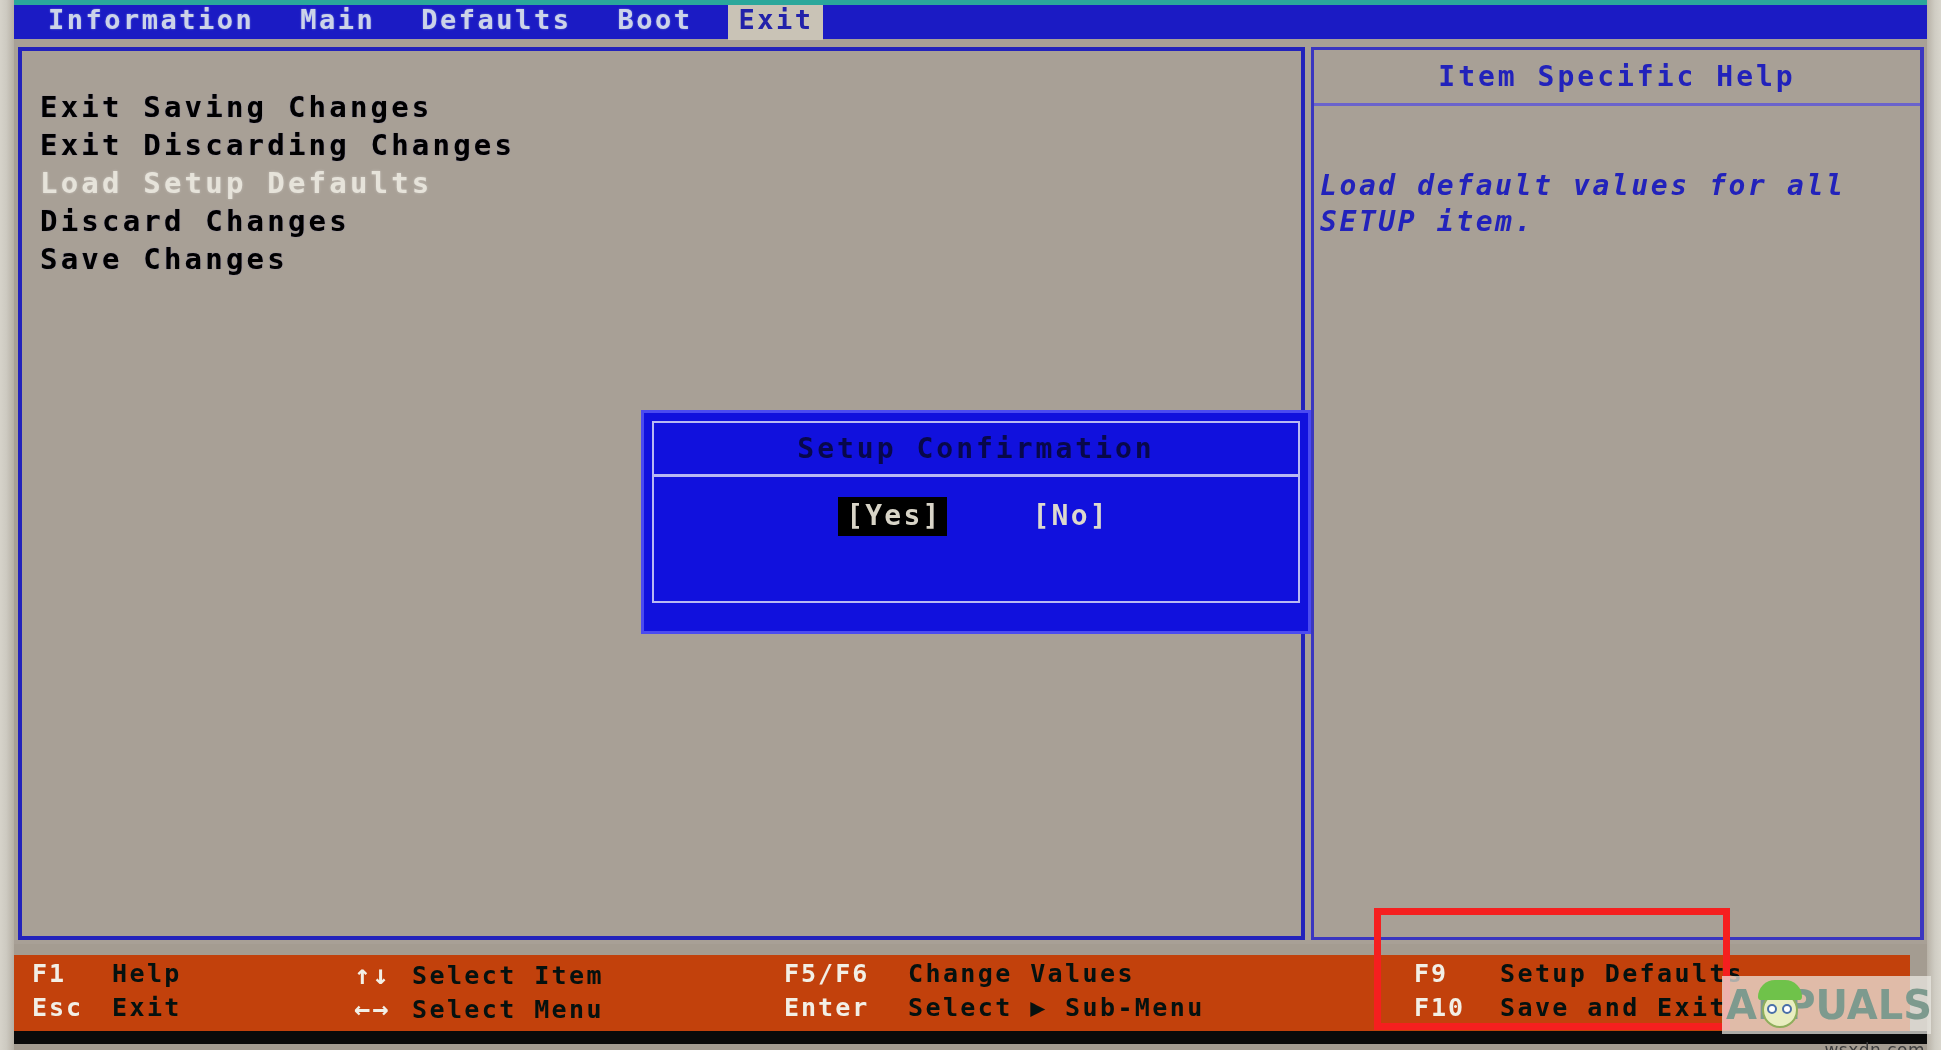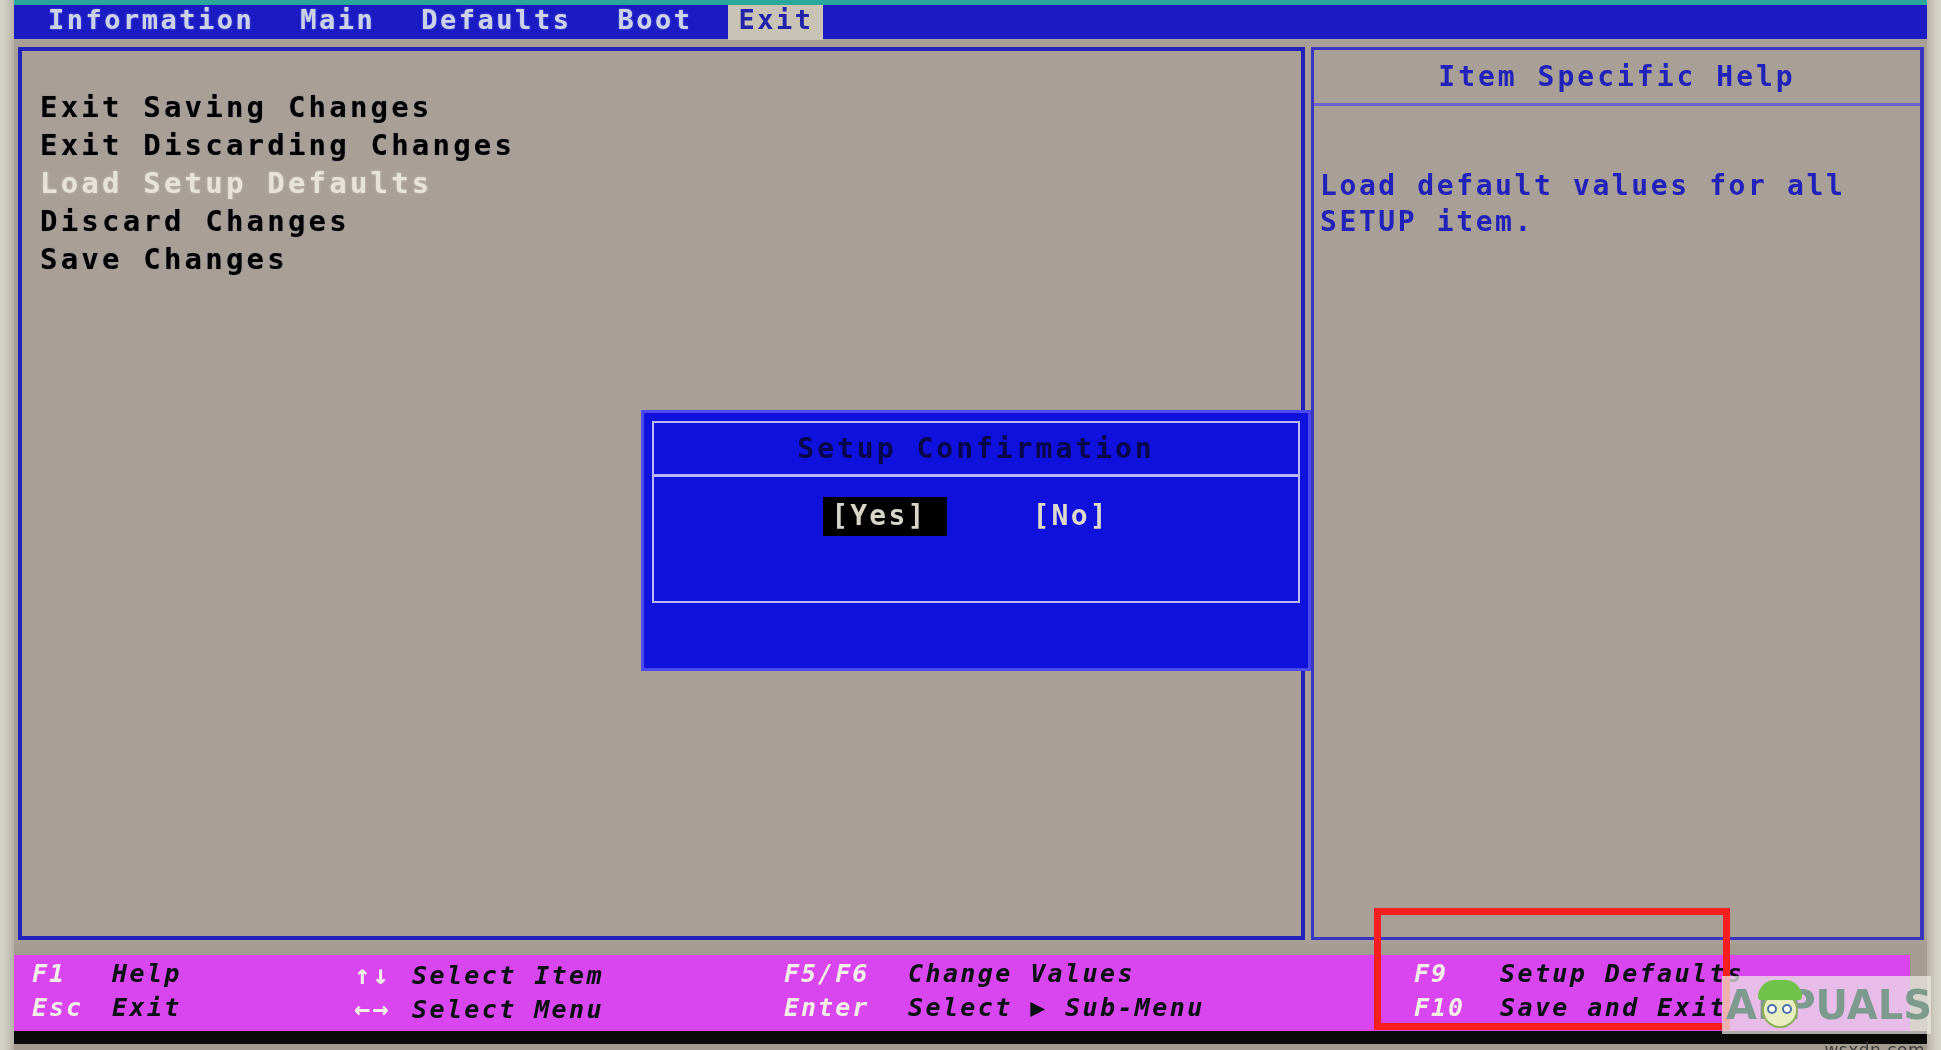--- a/index.html
+++ b/index.html
@@ -140,27 +140,28 @@
   .help-body {
     padding: 62px 0 0 6px;
   }
   .help-line {
     font-size: 28px;
     letter-spacing: 2.6px;
     color: #2222bb;
     line-height: 36px;
     font-weight: bold;
     white-space: nowrap;
+    font-style: italic;
   }
 
   
   .dialog {
     position: absolute;
     left: 641px; top: 410px;
-    width: 670px; height: 261px;
+    width: 670px; height: 224px;
     background: #1111dd;
     border: 3px solid #4b4bf0;
     z-index: 30;
     padding: 8px;
   }
   .dialog-title-bar {
     height: 56px;
     border: 2px solid #b9b9f2;
     border-bottom-width: 3px;
     display: flex;
@@ -194,37 +195,36 @@
     display: flex;
     justify-content: center;
     align-items: center;
     margin-top: 6px;
     gap: 78px;
   }
   .dlg-btn {
     font-size: 28px;
     letter-spacing: 2.2px;
     font-weight: bold;
-    padding: 2px 20px 4px 8px;
+    padding: 2px 5px 4px 8px;
     color: #ddd9cd;
     white-space: nowrap;
   }
   .dlg-btn.selected {
     background: #000000;
     color: #d8d4c7;
   }
 
   
   .statusbar {
     position: absolute;
     left: 14px; top: 955px;
     width: 1896px; height: 76px;
-    background: #d946ef;
+    background: #c2410c;
     z-index: 20;
-    font-style: italic;
   }
   .statusbar-shadow {
     position: absolute;
     left: 14px; top: 1031px;
     width: 1913px; height: 13px;
     background: #0a0a0a;
     z-index: 19;
   }
   .status-col {
     position: absolute;

